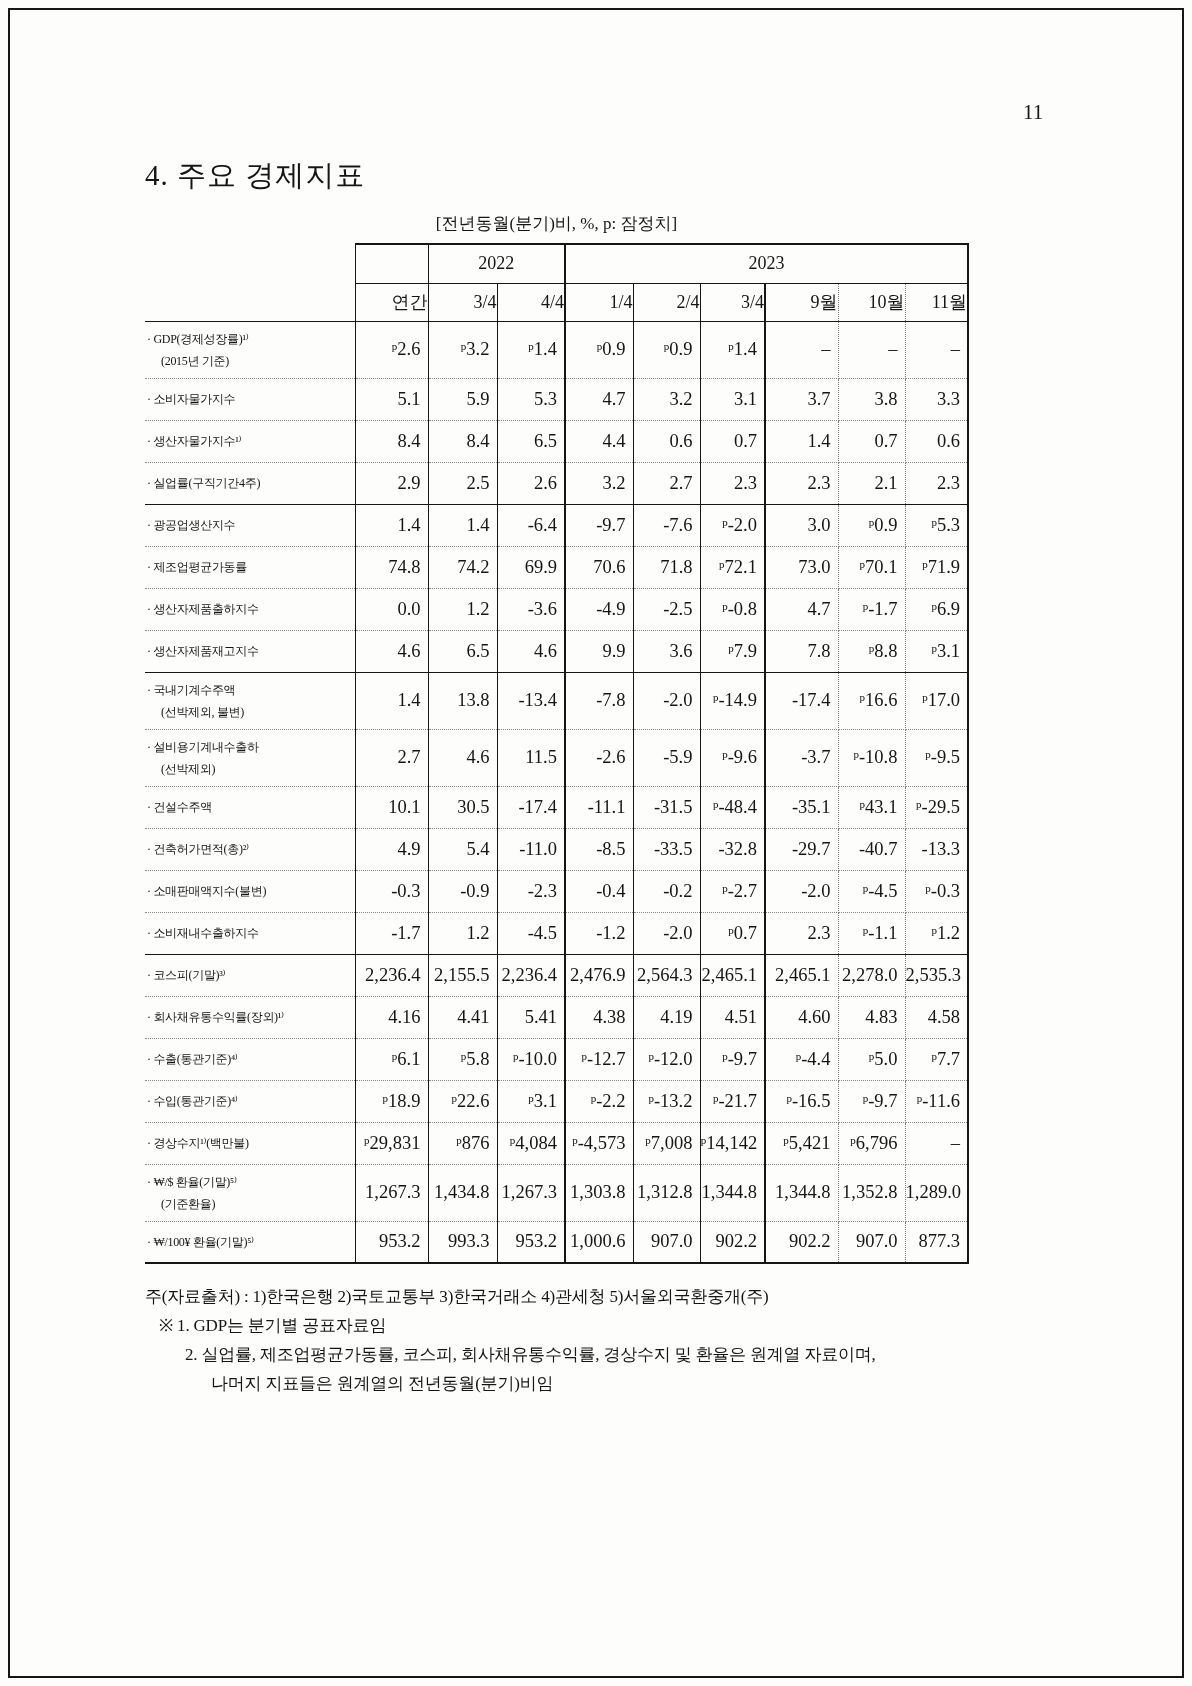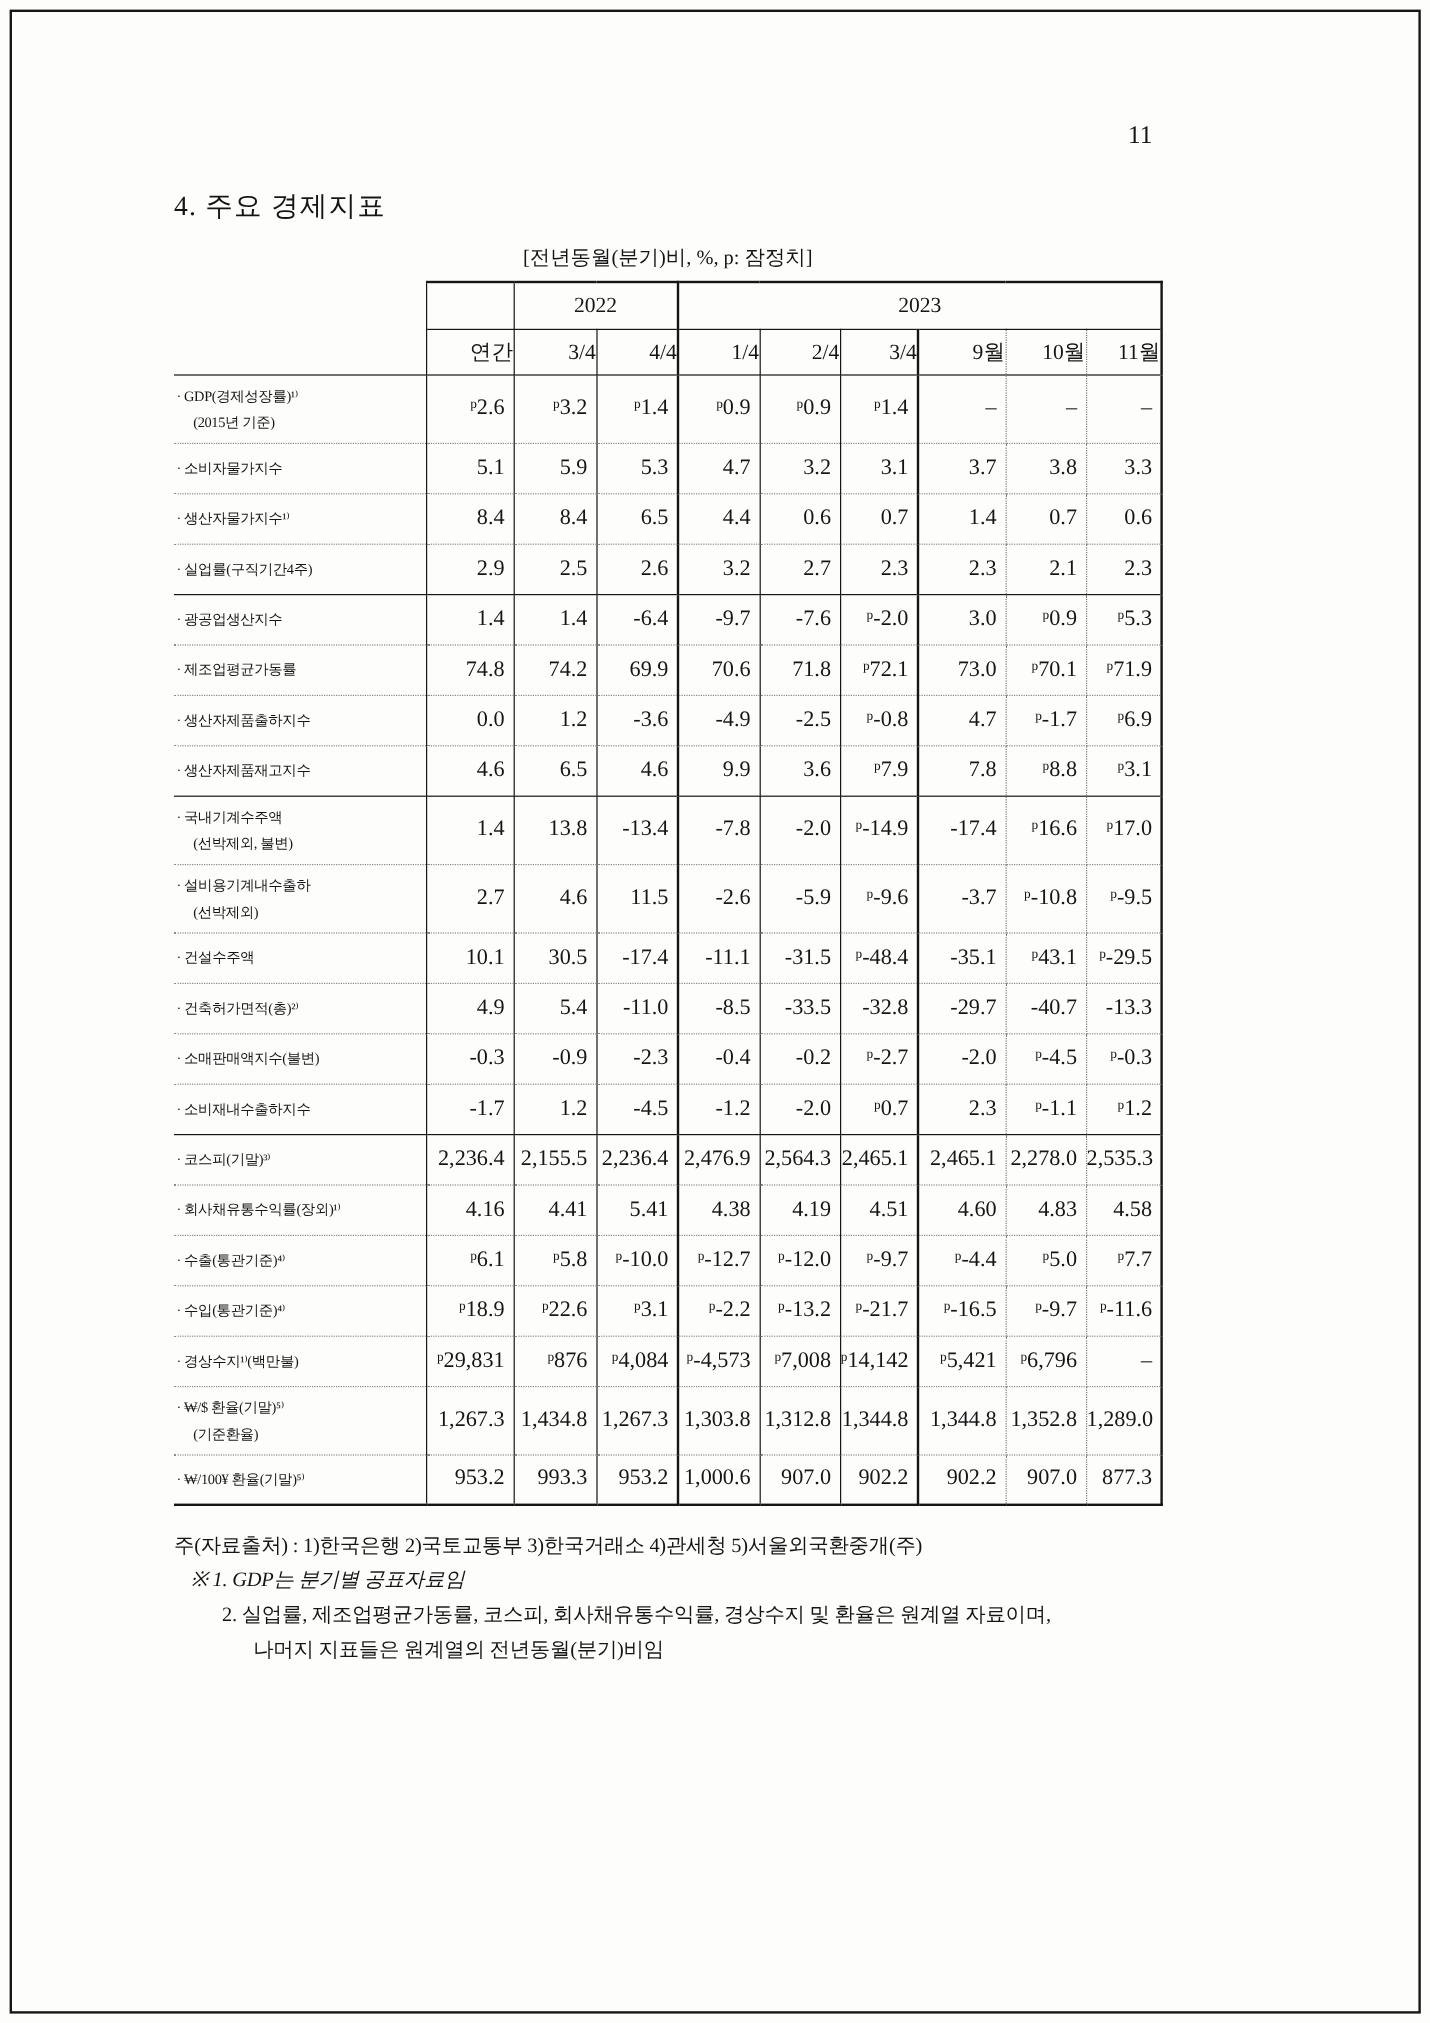--- a/index.html
+++ b/index.html
@@ -3,23 +3,23 @@
 <meta charset="utf-8">
 <style>
   html,body { margin:0; padding:0; background:#e8e8e8; }
   .page {
     position:relative; width:1192px; height:1686px; margin:0 auto;
     background:#fdfdfc; color:#151515;
     font-family:"Liberation Serif","DejaVu Serif",serif;
     overflow:hidden;
   }
   .frame { position:absolute; inset:8px; border:2px solid #161616; pointer-events:none; }
-  .pageno { position:absolute; top:100px; left:940px; font-size:21px; }
+  .pageno { position:absolute; top:100px; left:1023px; font-size:21px; }
   .content { position:absolute; left:145px; top:156px; width:823px; }
-  .title { font-size:23px; letter-spacing:1px; margin-bottom:16px; }
+  .title { font-size:29px; letter-spacing:1px; margin-bottom:16px; }
   .unit-note { text-align:center; font-size:17px; margin-bottom:8px; }
 
   table { border-collapse:collapse; table-layout:fixed; width:823px; }
   th, td { font-weight:normal; padding:0; box-sizing:border-box; }
 
   thead th { font-size:18px; text-align:center; vertical-align:middle; }
   tr.h1 th { height:39px; border-top:2px solid #161616; }
   tr.h1 th.lbl { border-top:none; }
   tr.h1 th.ygap, tr.h1 th.yhead { border-bottom:1px solid #161616; }
   tr.h1 th.ygap  { border-right:1px solid #161616; }
@@ -50,21 +50,21 @@
   tbody tr.single td  { height:42px; }
   tbody tr.twoline td { height:57px; }
 
   td.rl { text-align:left; font-size:12px; letter-spacing:-0.3px; padding-left:2px; white-space:nowrap; }
   td.rl div { line-height:22px; }
   td.rl .sub { padding-left:14px; }
   td.num { text-align:right; padding-right:7px; white-space:nowrap; }
 
   .footnotes { margin-top:18px; font-size:17px; line-height:29px; width:900px; letter-spacing:-0.2px; }
   .fn-ind-0 { padding-left:0; }
-  .fn-ind-1 { padding-left:14px;font-style:italic; }
+  .fn-ind-1 { padding-left:14px; }
   .fn-ind-2 { padding-left:40px; }
   .fn-ind-3 { padding-left:66px; }
 </style>
 </head>
 <body>
 
 <div class="page">
   <div class="frame"></div>
   <div class="pageno">11</div>
 

